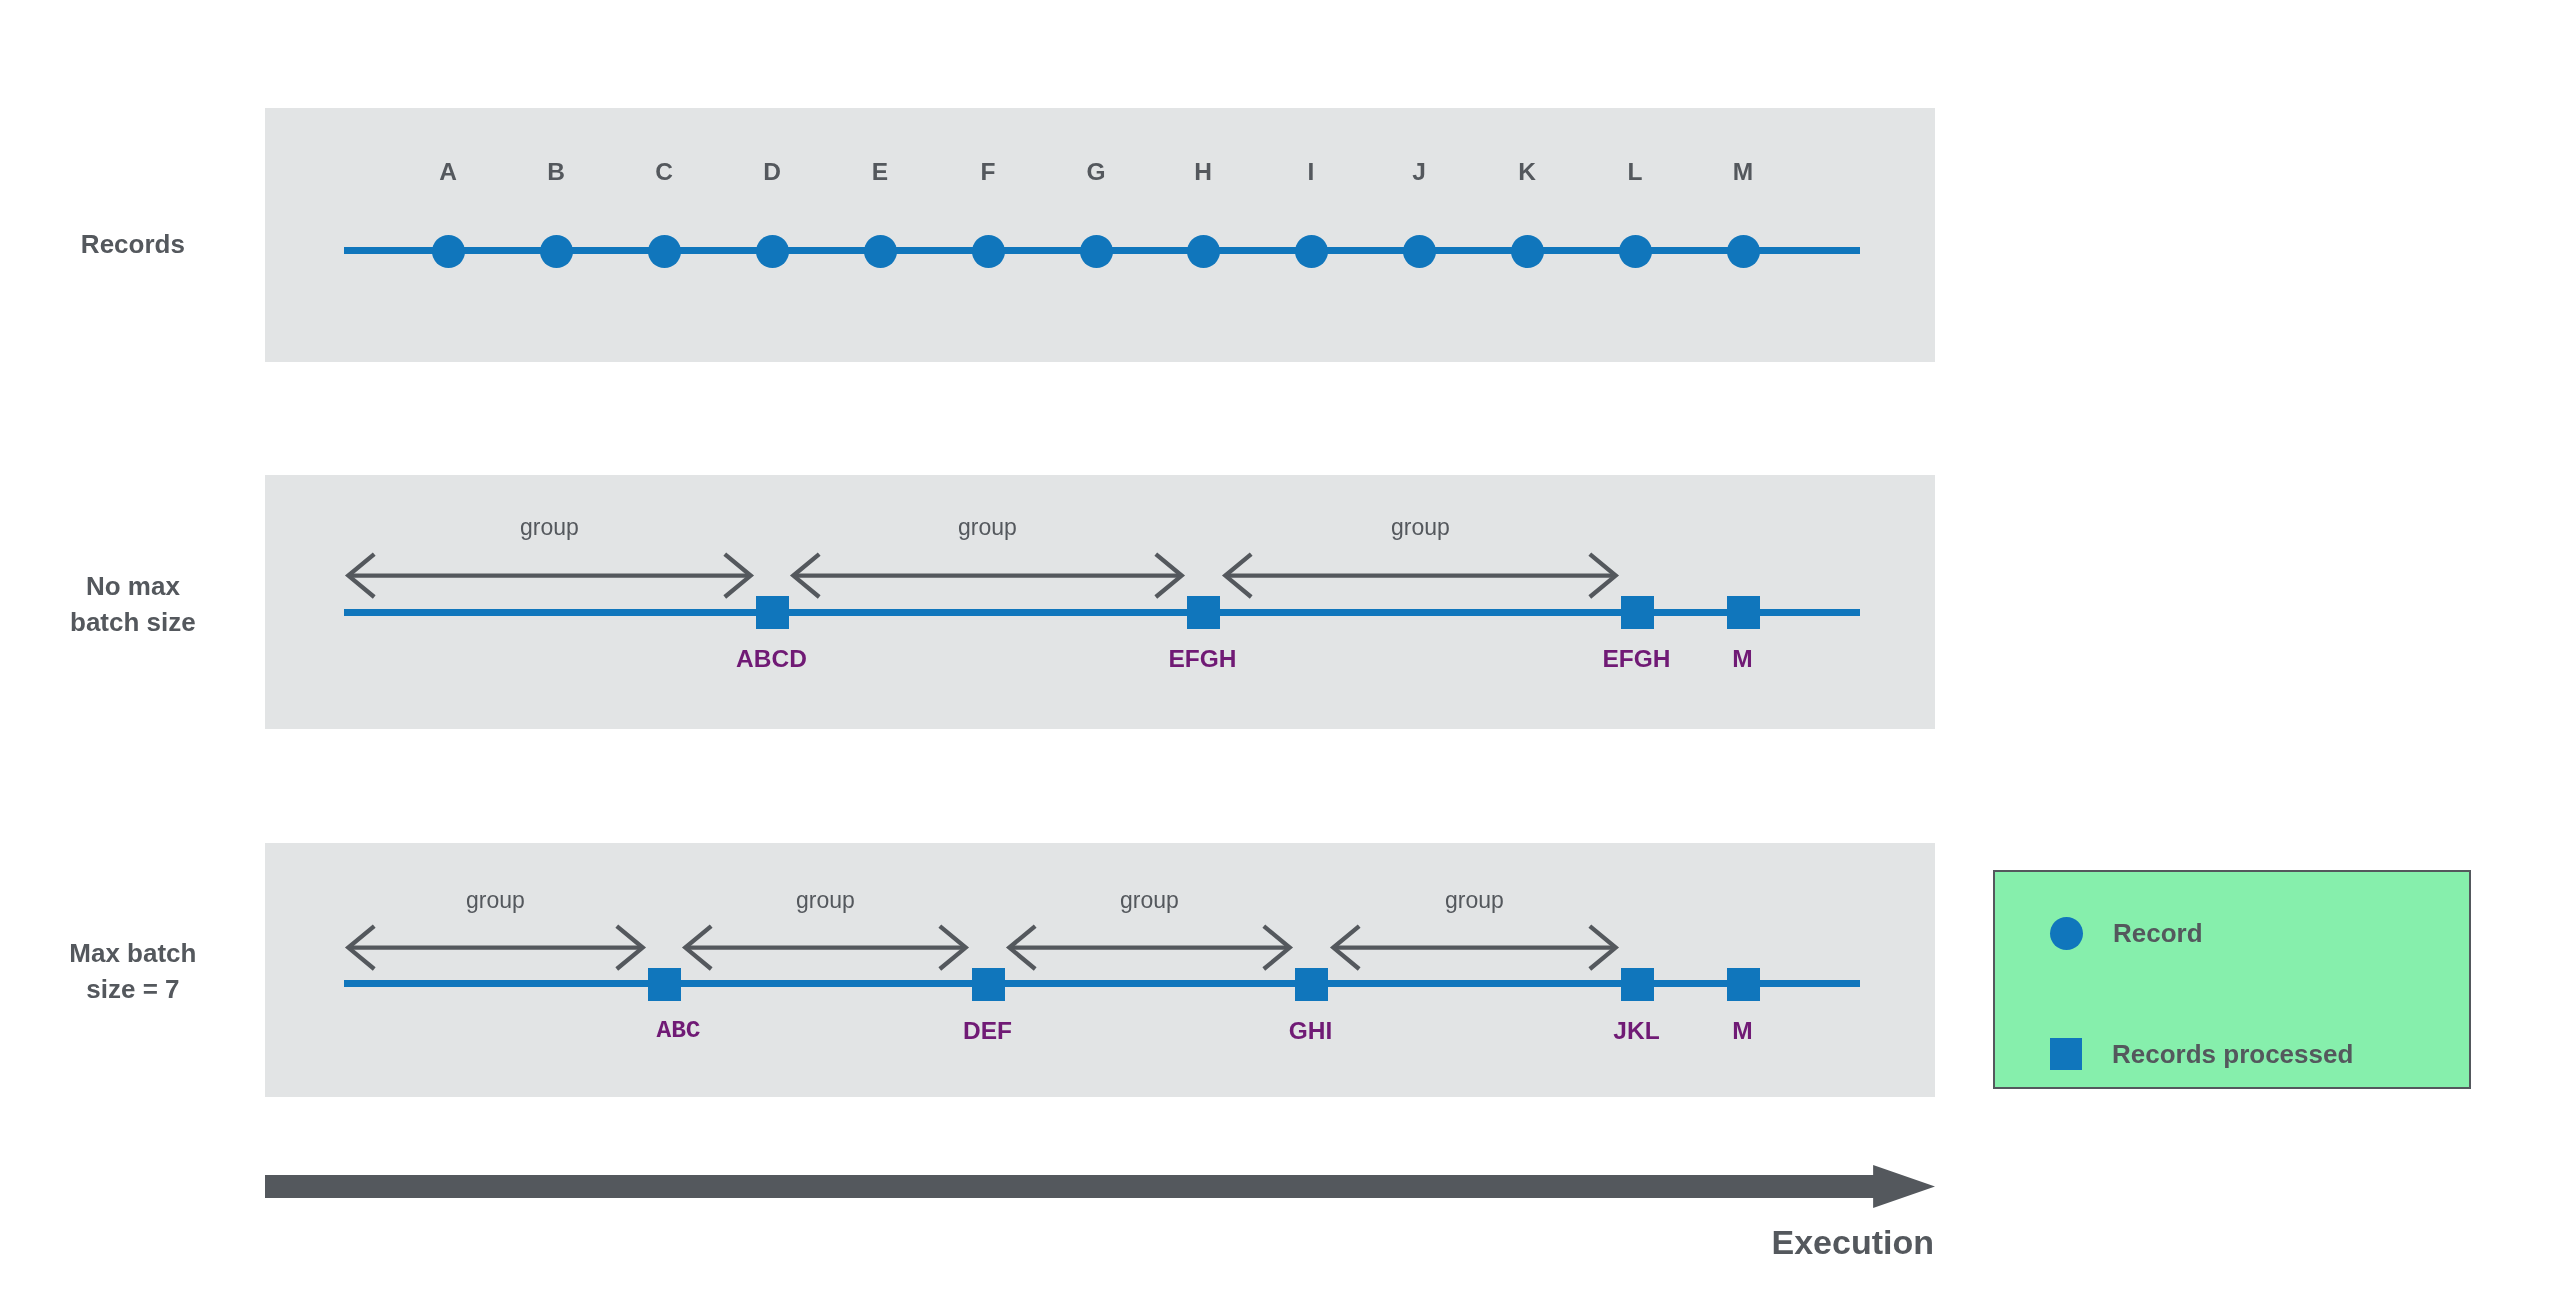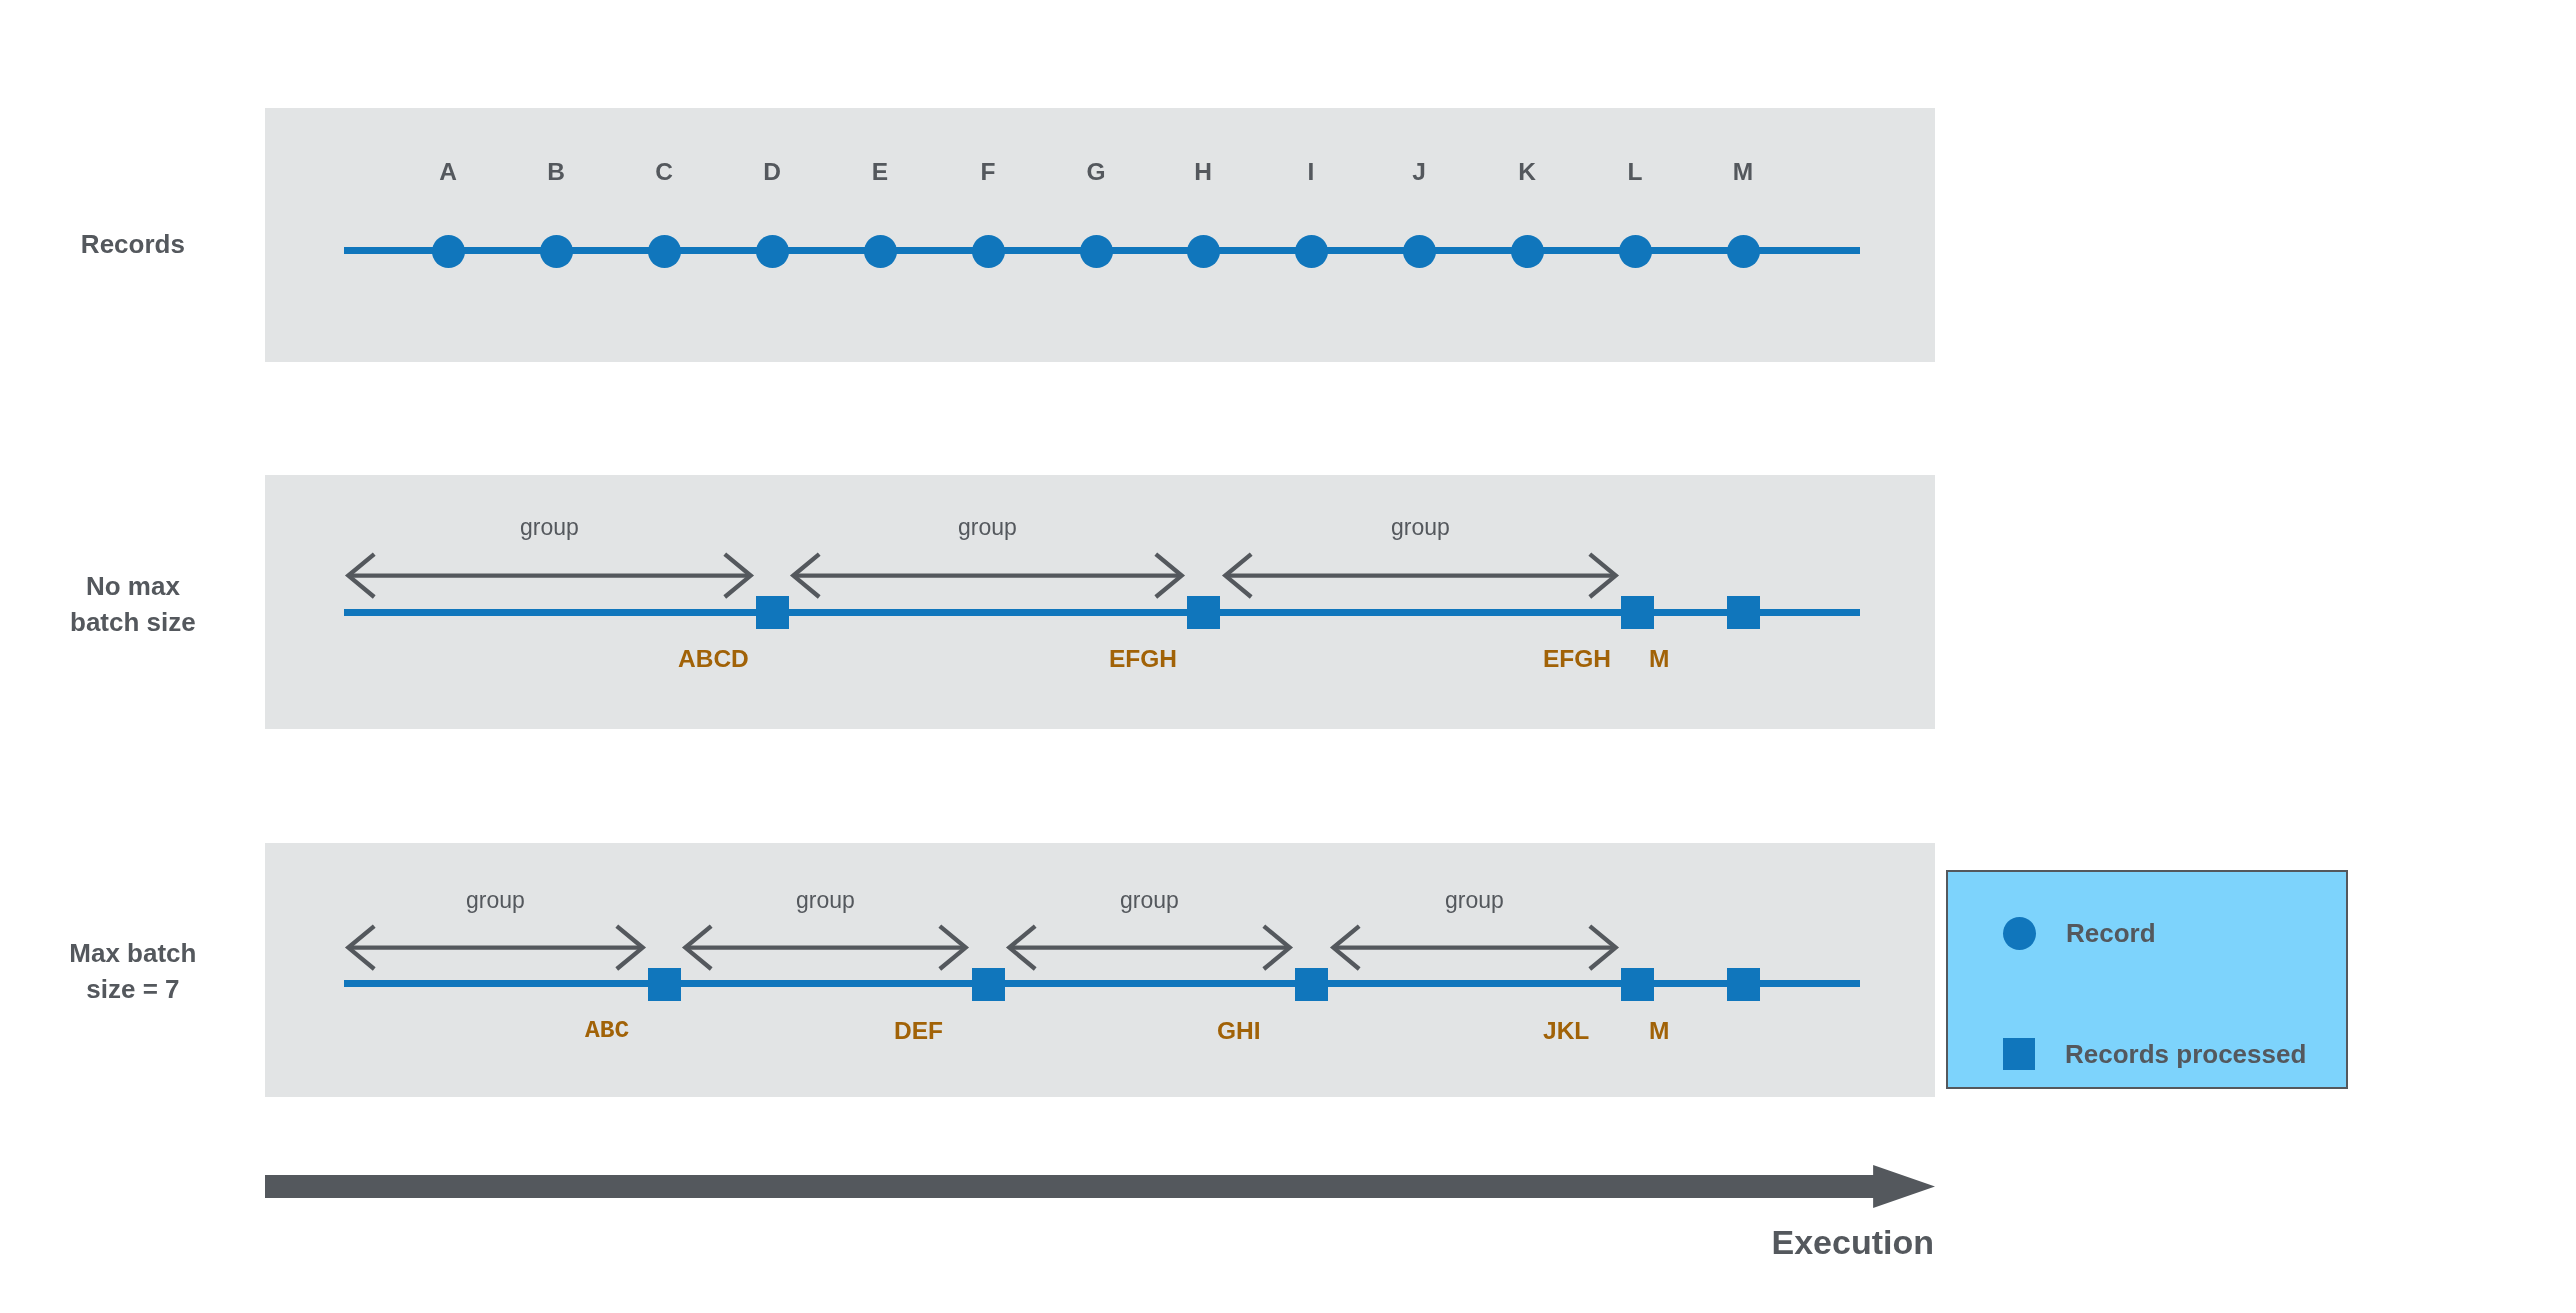--- a/index.html
+++ b/index.html
@@ -59,22 +59,22 @@
   
   .sq{
     position:absolute;
     width:33px;height:33px;
     margin-left:-16.5px;margin-top:-16.5px;
     background:#1076bc;
   }
   .sq-label{
     position:absolute;
     width:187px;margin-left:-94px;
-    text-align:left;
-    color:#a16207;
+    text-align:center;
+    color:#701a75;
     font-weight:bold;
     font-size:24.5px;
     white-space:nowrap;
   }
 
   
   .grp{position:absolute;height:50px;}
   .grp svg{display:block;width:100%;height:100%;overflow:visible;}
   .grp-label{
     position:absolute;
@@ -93,23 +93,23 @@
     top:1223px;
     color:#54585d;
     font-weight:bold;
     font-size:34px;
     white-space:nowrap;
   }
 
   
   #legend{
     position:absolute;
-    left:1946px;top:870px;
-    width:402px;height:219px;
-    background:#7dd3fc;
+    left:1993px;top:870px;
+    width:478px;height:219px;
+    background:#86efac;
     border:2.9px solid #54585d;
     box-sizing:border-box;
   }
   .lg-row{
     position:absolute;
     left:55px;
     display:flex;align-items:center;
   }
   .lg-row.r0{top:45px;}
   .lg-row.r1{top:147px;margin-top:19px;}

